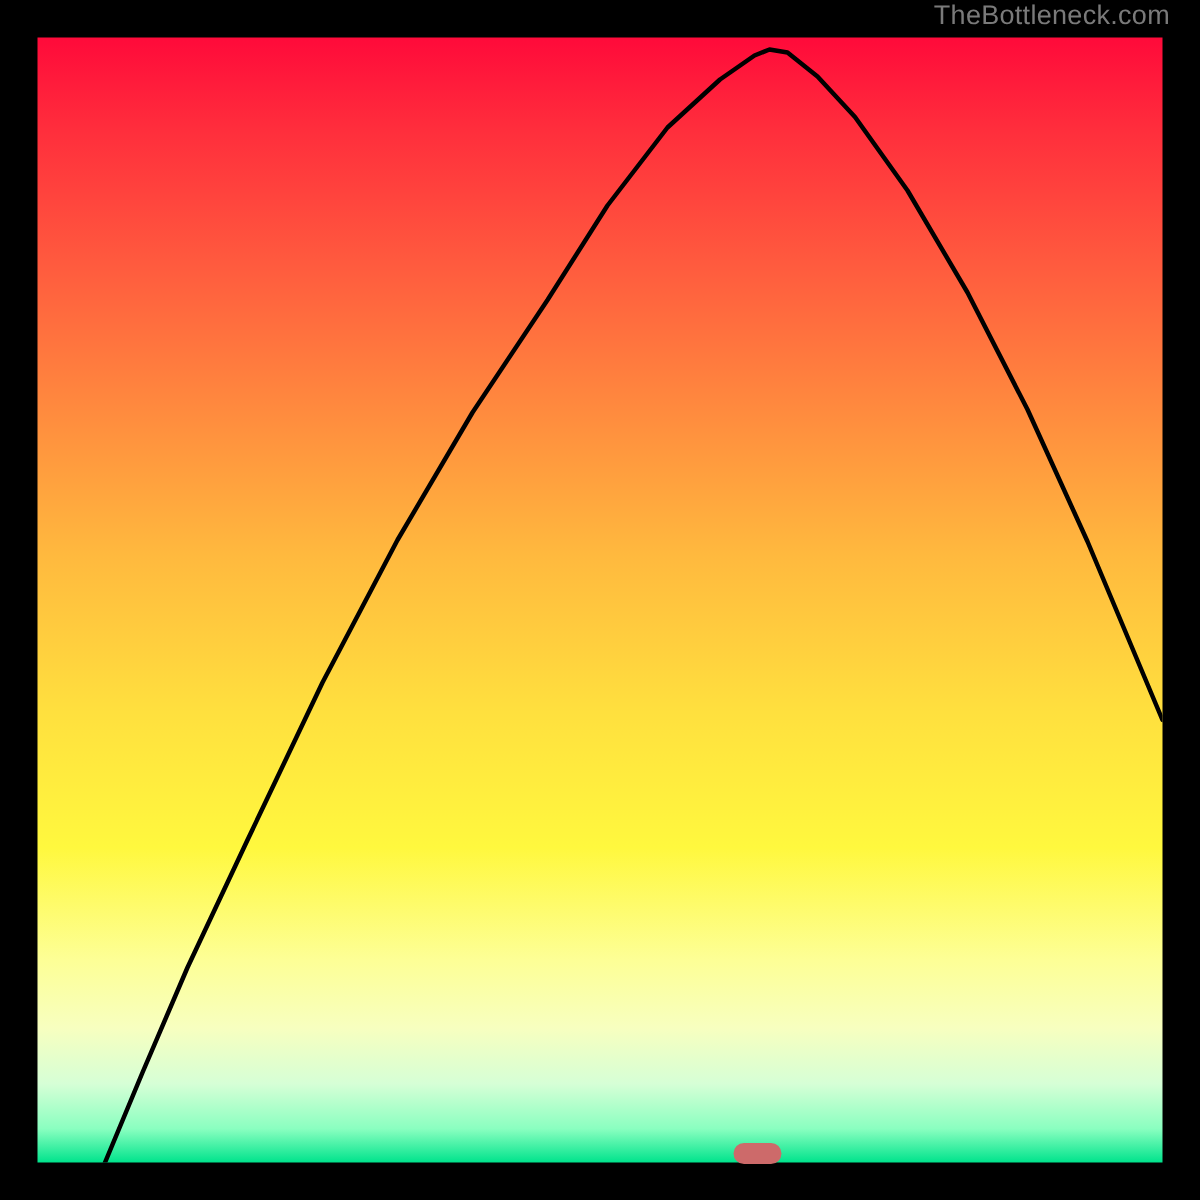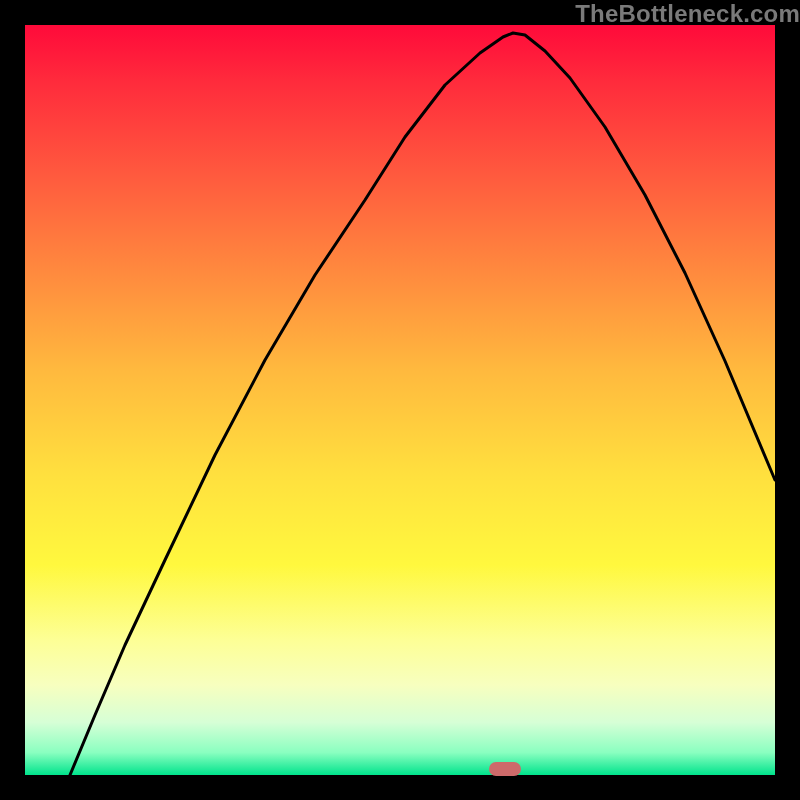--- a/index.html
+++ b/index.html
@@ -27,25 +27,25 @@
       #fdff96 82%,
       #f7ffbf 88%,
       #d6ffd6 93%,
       #8affc0 97%,
       #00e38c 100%
     );
   }
   .attribution {
     position: absolute;
     top: 0px;
-    right: 0;
+    right: 20px;
     font-family: Arial, Helvetica, sans-serif;
-    font-size: 24px;
+    font-size: 18px;
     color: #7a7a7a;
-    font-weight: 700;
+    font-weight: 400;
     letter-spacing: 0.2px;
   }
   svg.curve {
     position: absolute;
     left: 0;
     top: 0;
     width: 750px;
     height: 750px;
   }
   .marker {

